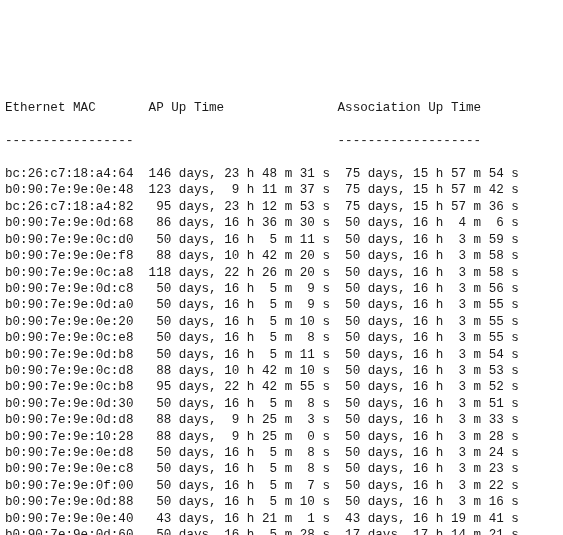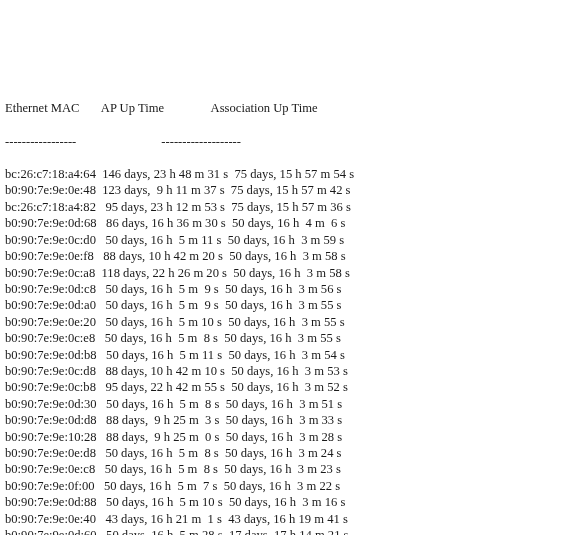--- a/index.html
+++ b/index.html
@@ -15,21 +15,21 @@
     overflow: hidden;
   }
   .wrap {
     position: relative;
     padding-top: 2px;
     padding-left: 5px;
     width: 558px;
     height: 533px;
     box-sizing: content-box;
   }
-  .line { display: block; font-family: Liberation Serif, serif; }
+  .line { display: block; }
 </style>
 </head>
 <body>
 <div class="wrap">
 
 
 
 <span class="line" id="hdr">Ethernet MAC       AP Up Time               Association Up Time</span>
 <span class="line" id="sep">-----------------                           -------------------</span>
 <div id="rows"><span class="line">bc:26:c7:18:a4:64  146 days, 23 h 48 m 31 s  75 days, 15 h 57 m 54 s</span><span class="line">b0:90:7e:9e:0e:48  123 days,  9 h 11 m 37 s  75 days, 15 h 57 m 42 s</span><span class="line">bc:26:c7:18:a4:82   95 days, 23 h 12 m 53 s  75 days, 15 h 57 m 36 s</span><span class="line">b0:90:7e:9e:0d:68   86 days, 16 h 36 m 30 s  50 days, 16 h  4 m  6 s</span><span class="line">b0:90:7e:9e:0c:d0   50 days, 16 h  5 m 11 s  50 days, 16 h  3 m 59 s</span><span class="line">b0:90:7e:9e:0e:f8   88 days, 10 h 42 m 20 s  50 days, 16 h  3 m 58 s</span><span class="line">b0:90:7e:9e:0c:a8  118 days, 22 h 26 m 20 s  50 days, 16 h  3 m 58 s</span><span class="line">b0:90:7e:9e:0d:c8   50 days, 16 h  5 m  9 s  50 days, 16 h  3 m 56 s</span><span class="line">b0:90:7e:9e:0d:a0   50 days, 16 h  5 m  9 s  50 days, 16 h  3 m 55 s</span><span class="line">b0:90:7e:9e:0e:20   50 days, 16 h  5 m 10 s  50 days, 16 h  3 m 55 s</span><span class="line">b0:90:7e:9e:0c:e8   50 days, 16 h  5 m  8 s  50 days, 16 h  3 m 55 s</span><span class="line">b0:90:7e:9e:0d:b8   50 days, 16 h  5 m 11 s  50 days, 16 h  3 m 54 s</span><span class="line">b0:90:7e:9e:0c:d8   88 days, 10 h 42 m 10 s  50 days, 16 h  3 m 53 s</span><span class="line">b0:90:7e:9e:0c:b8   95 days, 22 h 42 m 55 s  50 days, 16 h  3 m 52 s</span><span class="line">b0:90:7e:9e:0d:30   50 days, 16 h  5 m  8 s  50 days, 16 h  3 m 51 s</span><span class="line">b0:90:7e:9e:0d:d8   88 days,  9 h 25 m  3 s  50 days, 16 h  3 m 33 s</span><span class="line">b0:90:7e:9e:10:28   88 days,  9 h 25 m  0 s  50 days, 16 h  3 m 28 s</span><span class="line">b0:90:7e:9e:0e:d8   50 days, 16 h  5 m  8 s  50 days, 16 h  3 m 24 s</span><span class="line">b0:90:7e:9e:0e:c8   50 days, 16 h  5 m  8 s  50 days, 16 h  3 m 23 s</span><span class="line">b0:90:7e:9e:0f:00   50 days, 16 h  5 m  7 s  50 days, 16 h  3 m 22 s</span><span class="line">b0:90:7e:9e:0d:88   50 days, 16 h  5 m 10 s  50 days, 16 h  3 m 16 s</span><span class="line">b0:90:7e:9e:0e:40   43 days, 16 h 21 m  1 s  43 days, 16 h 19 m 41 s</span><span class="line">b0:90:7e:9e:0d:60   50 days, 16 h  5 m 28 s  17 days, 17 h 14 m 21 s</span></div>

